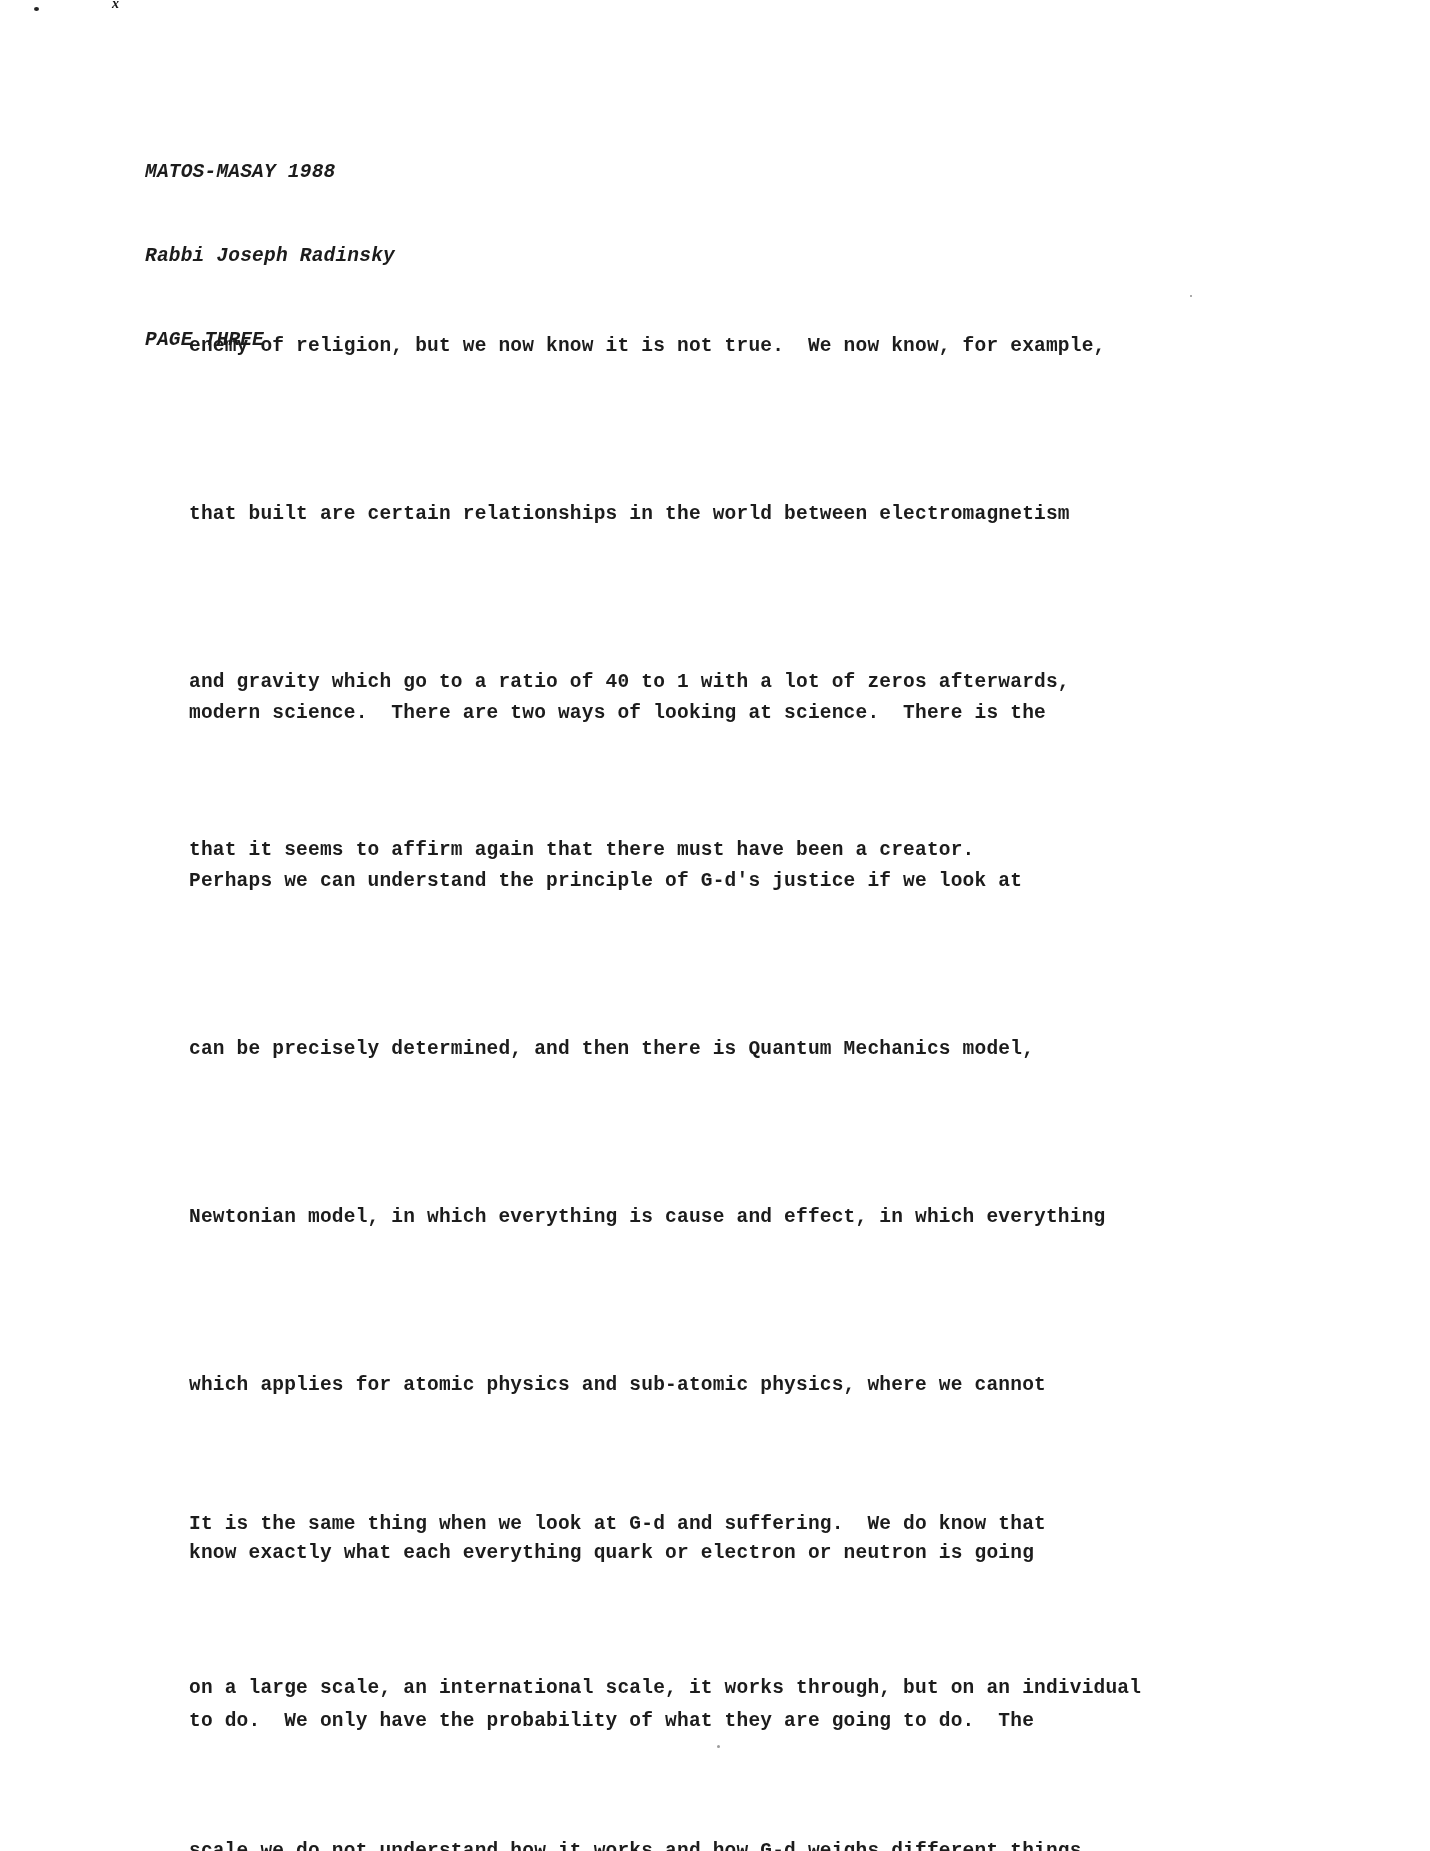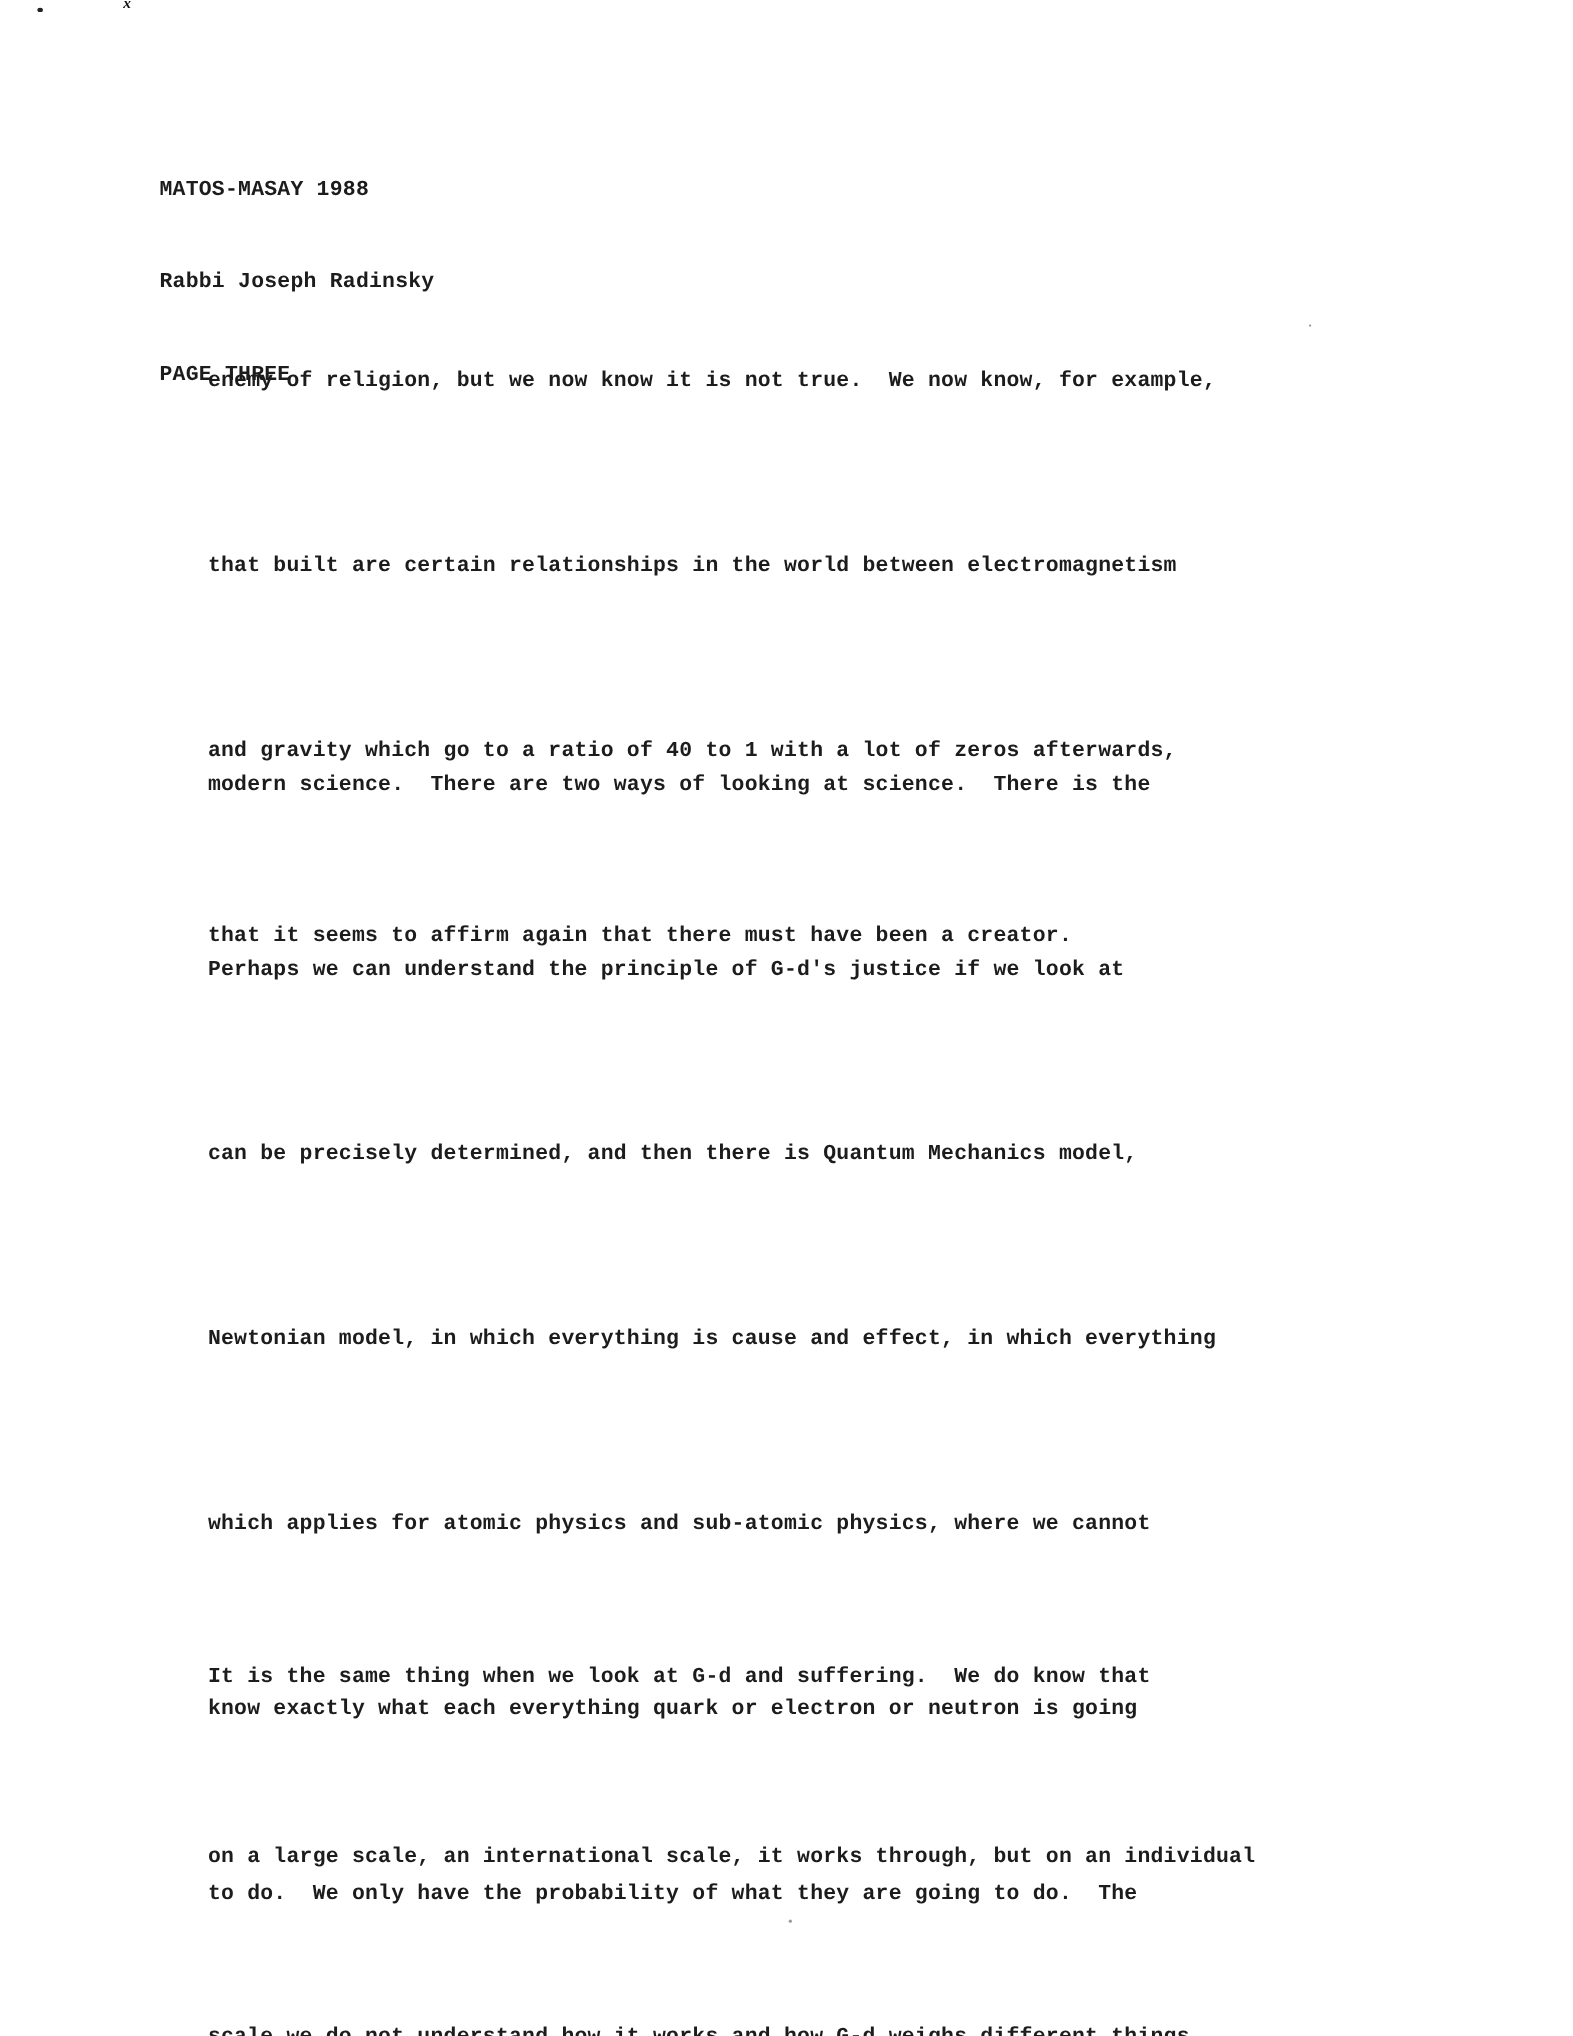--- a/index.html
+++ b/index.html
@@ -19,20 +19,21 @@
     color: #1c1c1c;
   }
   .header {
     position: absolute;
     left: 145px;
     top: 102px;
     font-size: 19.5px;
     line-height: 28px;
     white-space: pre;
     letter-spacing: 0.2px;
+    font-style: italic;
   }
   .para {
     position: absolute;
     left: 145px;
     font-size: 19.5px;
     white-space: pre;
     letter-spacing: 0.2px;
   }
   .para .line {
     white-space: pre;

